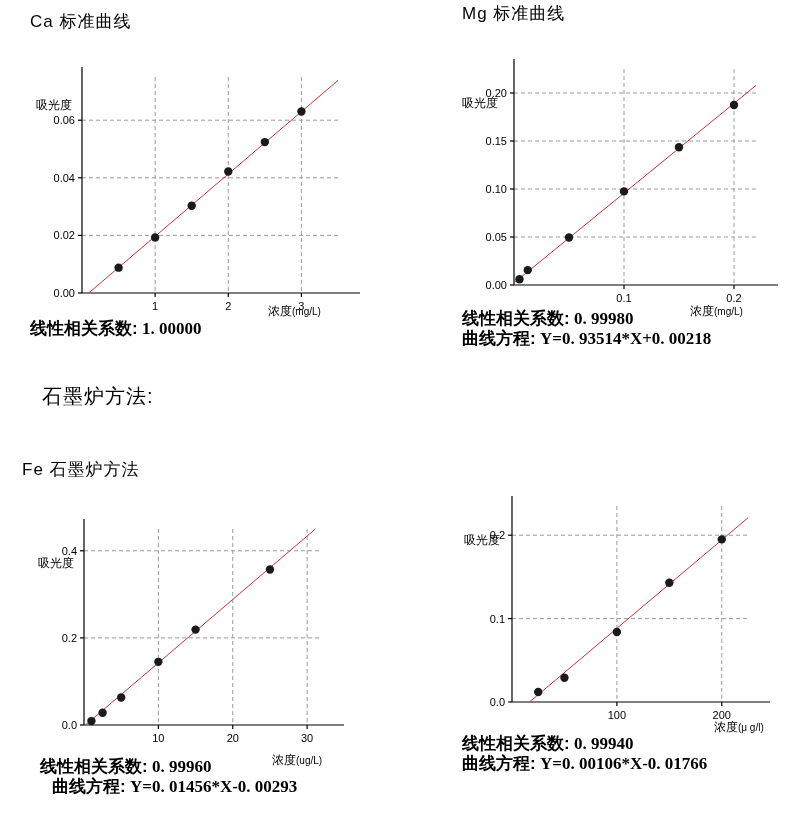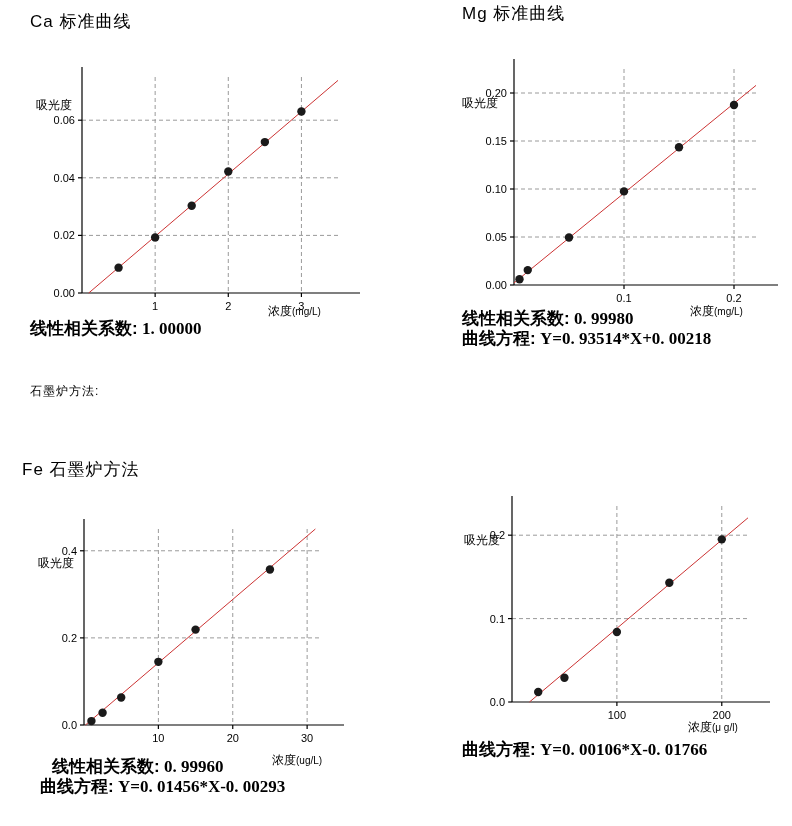--- a/index.html
+++ b/index.html
@@ -32,22 +32,23 @@
   .eq-line{
     font-size:17px;
     white-space:nowrap;
     line-height:20px;
     font-family:"Liberation Serif","DejaVu Serif",serif;
     font-weight:bold;
   }
   .eq-line .lbl{font-family:"Liberation Sans","DejaVu Sans",sans-serif;}
   .section-label{
     position:absolute;
-    font-size:12px;
+    font-size:20px;
     letter-spacing:1px;
+    margin-left:12px;
   }
   svg{display:block;}
   .tick-txt{font-family:"Liberation Sans","DejaVu Sans",sans-serif;font-size:11px;fill:#000;}
 </style>
 </head>
 <body>
 
 <div class="panel" style="left:30px;top:10px;">
   <div class="chart-title">Ca 标准曲线</div>
   <div class="plot-wrap" style="margin-top:22px;width:330px;height:270px;">
@@ -173,25 +174,25 @@
         <circle cx="80.59375" cy="209.80444444444444" r="4.2" fill="#1a1a1a"></circle>
         <circle cx="99.1875" cy="194.56" r="4.2" fill="#1a1a1a"></circle>
         <circle cx="136.375" cy="158.84444444444443" r="4.2" fill="#1a1a1a"></circle>
         <circle cx="173.5625" cy="126.61333333333334" r="4.2" fill="#1a1a1a"></circle>
         <circle cx="247.9375" cy="66.50666666666669" r="4.2" fill="#1a1a1a"></circle>
       </svg>
     <div class="xlabel" style="left:250px;top:249px;">
       <span>浓度</span><span class="unit">(ug/L)</span>
     </div>
   </div>
-  <div class="eq-line" style="margin-top:-6px;margin-left:30px;">
+  <div class="eq-line" style="margin-top:-6px;margin-left:18px;">
     <span class="lbl">线性相关系数:</span>
     <span>0. 99960</span>
   </div>
-  <div class="eq-line" style="margin-left:18px;">
+  <div class="eq-line" style="margin-left:30px;">
     <span class="lbl">曲线方程:</span>
     <span>Y=0. 01456*X-0. 00293</span>
   </div>
 </div>
 
 <div class="panel" style="left:460px;top:458px;">
   <div class="plot-wrap" style="margin-top:22px;width:330px;height:260px;">
     <div class="ylabel" style="left:4px;top:52px;">吸光度</div>
     <svg id="svg-si" width="330" height="260">
         <line x1="156.88888888888889" y1="26" x2="156.88888888888889" y2="222" stroke="#9a9a9a" stroke-width="1" stroke-dasharray="4,3"></line>
@@ -210,21 +211,25 @@
         <text x="156.88888888888889" y="239" text-anchor="middle" class="tick-txt">100</text>
         <line x1="261.77777777777777" y1="222" x2="261.77777777777777" y2="226" stroke="#000" stroke-width="1.2"></line>
         <text x="261.77777777777777" y="239" text-anchor="middle" class="tick-txt">200</text>
         <line x1="69.47488469601677" y1="222" x2="288" y2="37.810042553191494" stroke="#cc3333" stroke-width="1"></line>
         <circle cx="78.22222222222223" cy="211.99148936170212" r="4.2" fill="#1a1a1a"></circle>
         <circle cx="104.44444444444444" cy="197.8127659574468" r="4.2" fill="#1a1a1a"></circle>
         <circle cx="156.88888888888889" cy="151.9404255319149" r="4.2" fill="#1a1a1a"></circle>
         <circle cx="209.33333333333331" cy="102.73191489361702" r="4.2" fill="#1a1a1a"></circle>
         <circle cx="261.77777777777777" cy="59.361702127659555" r="4.2" fill="#1a1a1a"></circle>
       </svg>
-    <div class="xlabel" style="left:228px;top:239px;">
+    <div class="xlabel" style="left:254px;top:239px;">
       <span>浓度</span><span class="unit">(μ g/l)</span>
     </div>
+  </div>
+  <div class="eq-line" style="margin-top:-6px;margin-left:2px;">
+    <span class="lbl">线性相关系数:</span>
+    <span>0. 99940</span>
   </div>
   <div class="eq-line" style="margin-left:2px;">
     <span class="lbl">曲线方程:</span>
     <span>Y=0. 00106*X-0. 01766</span>
   </div>
 </div>
 
 </body></html>

